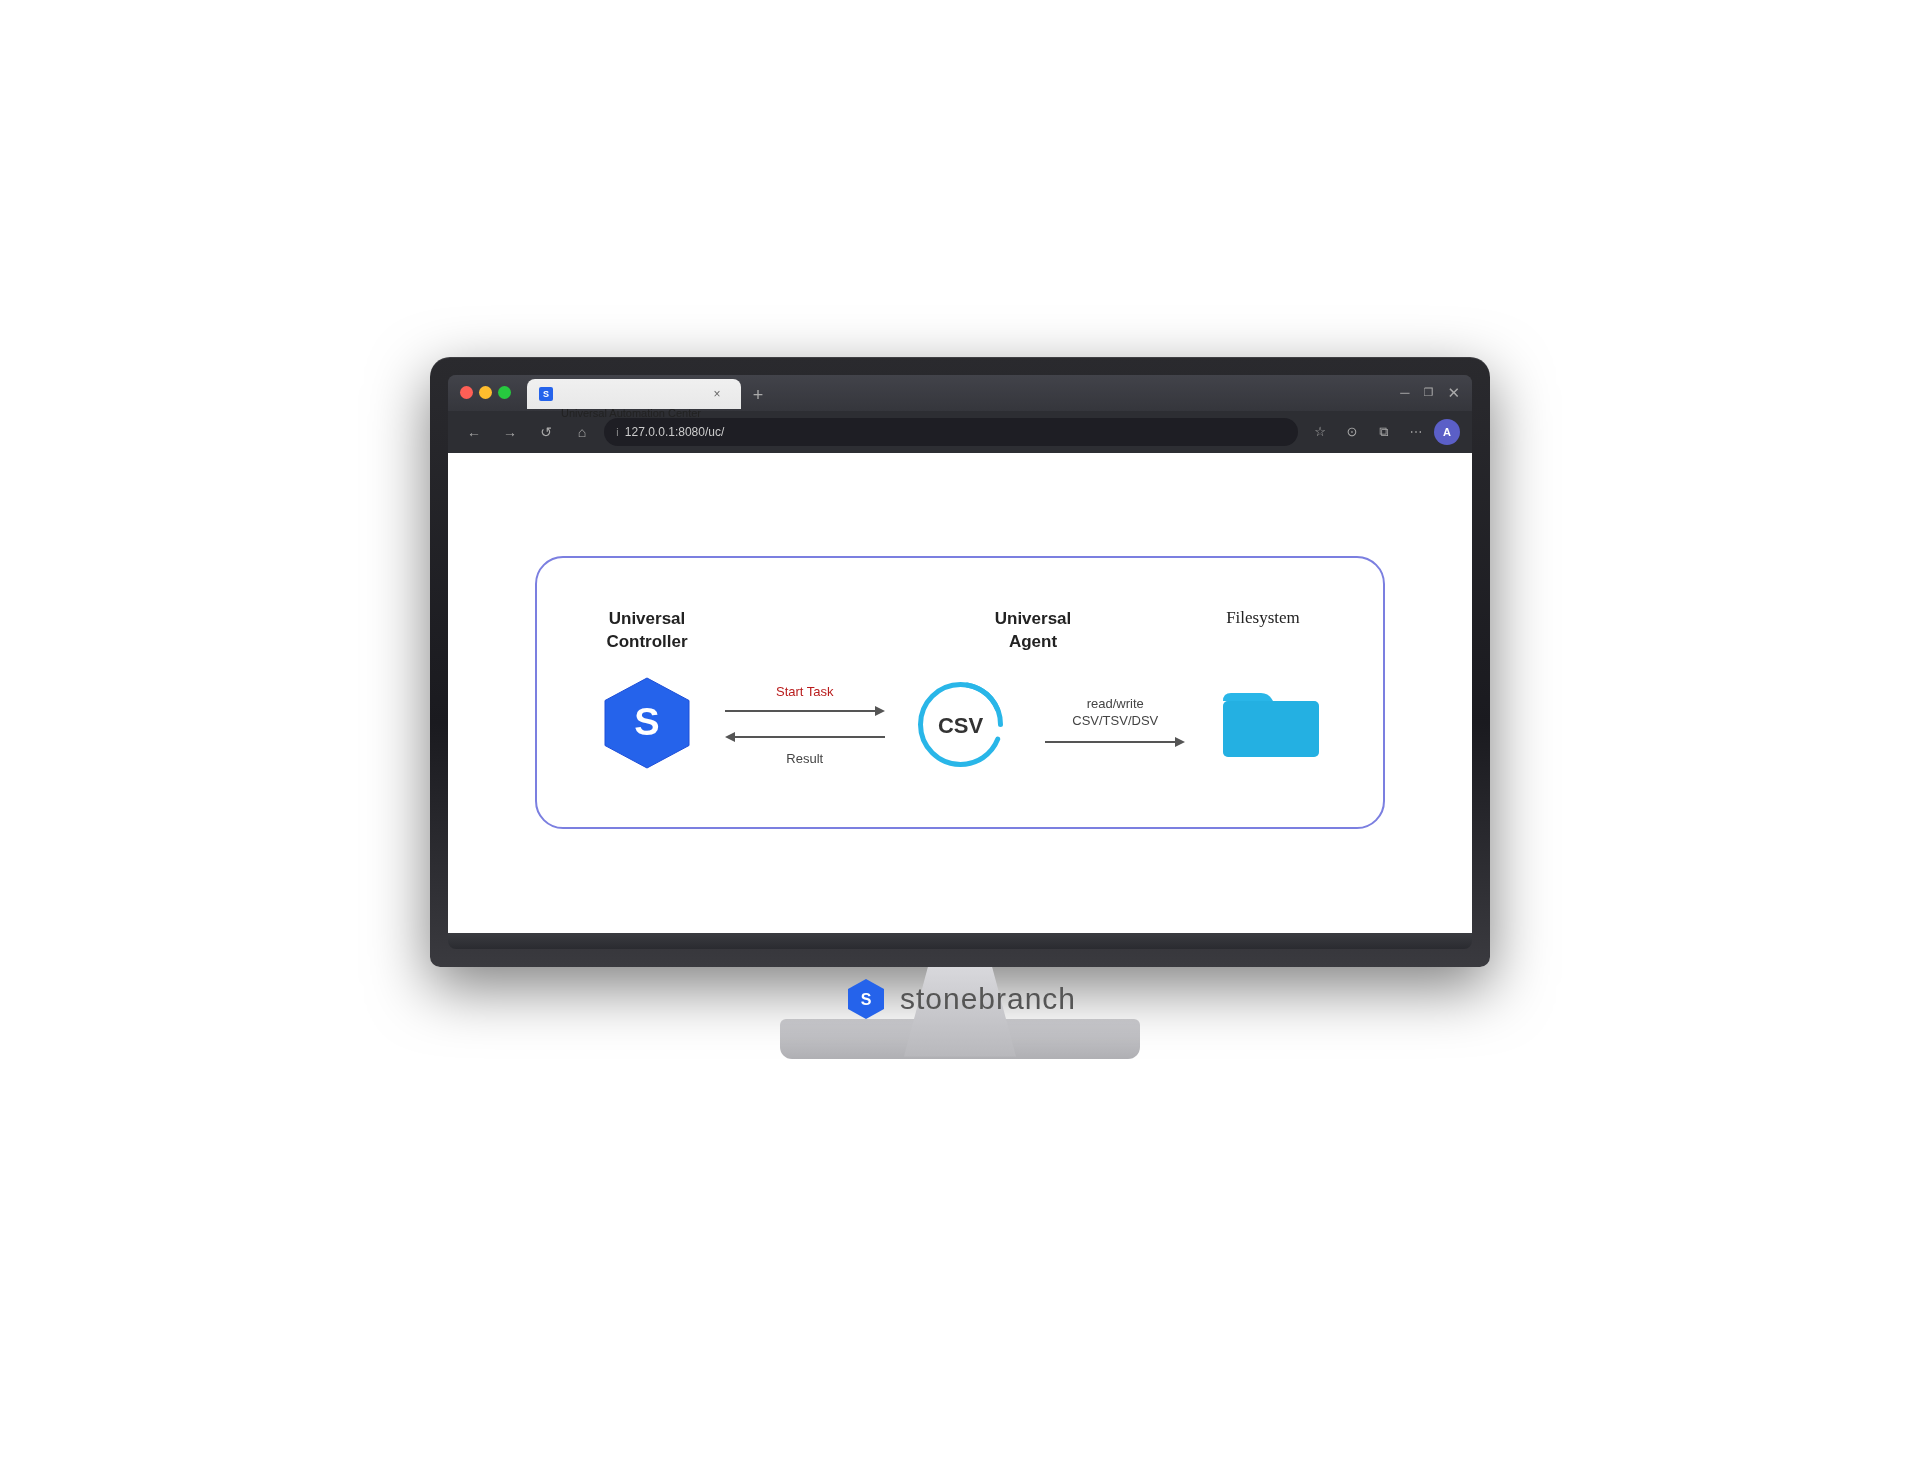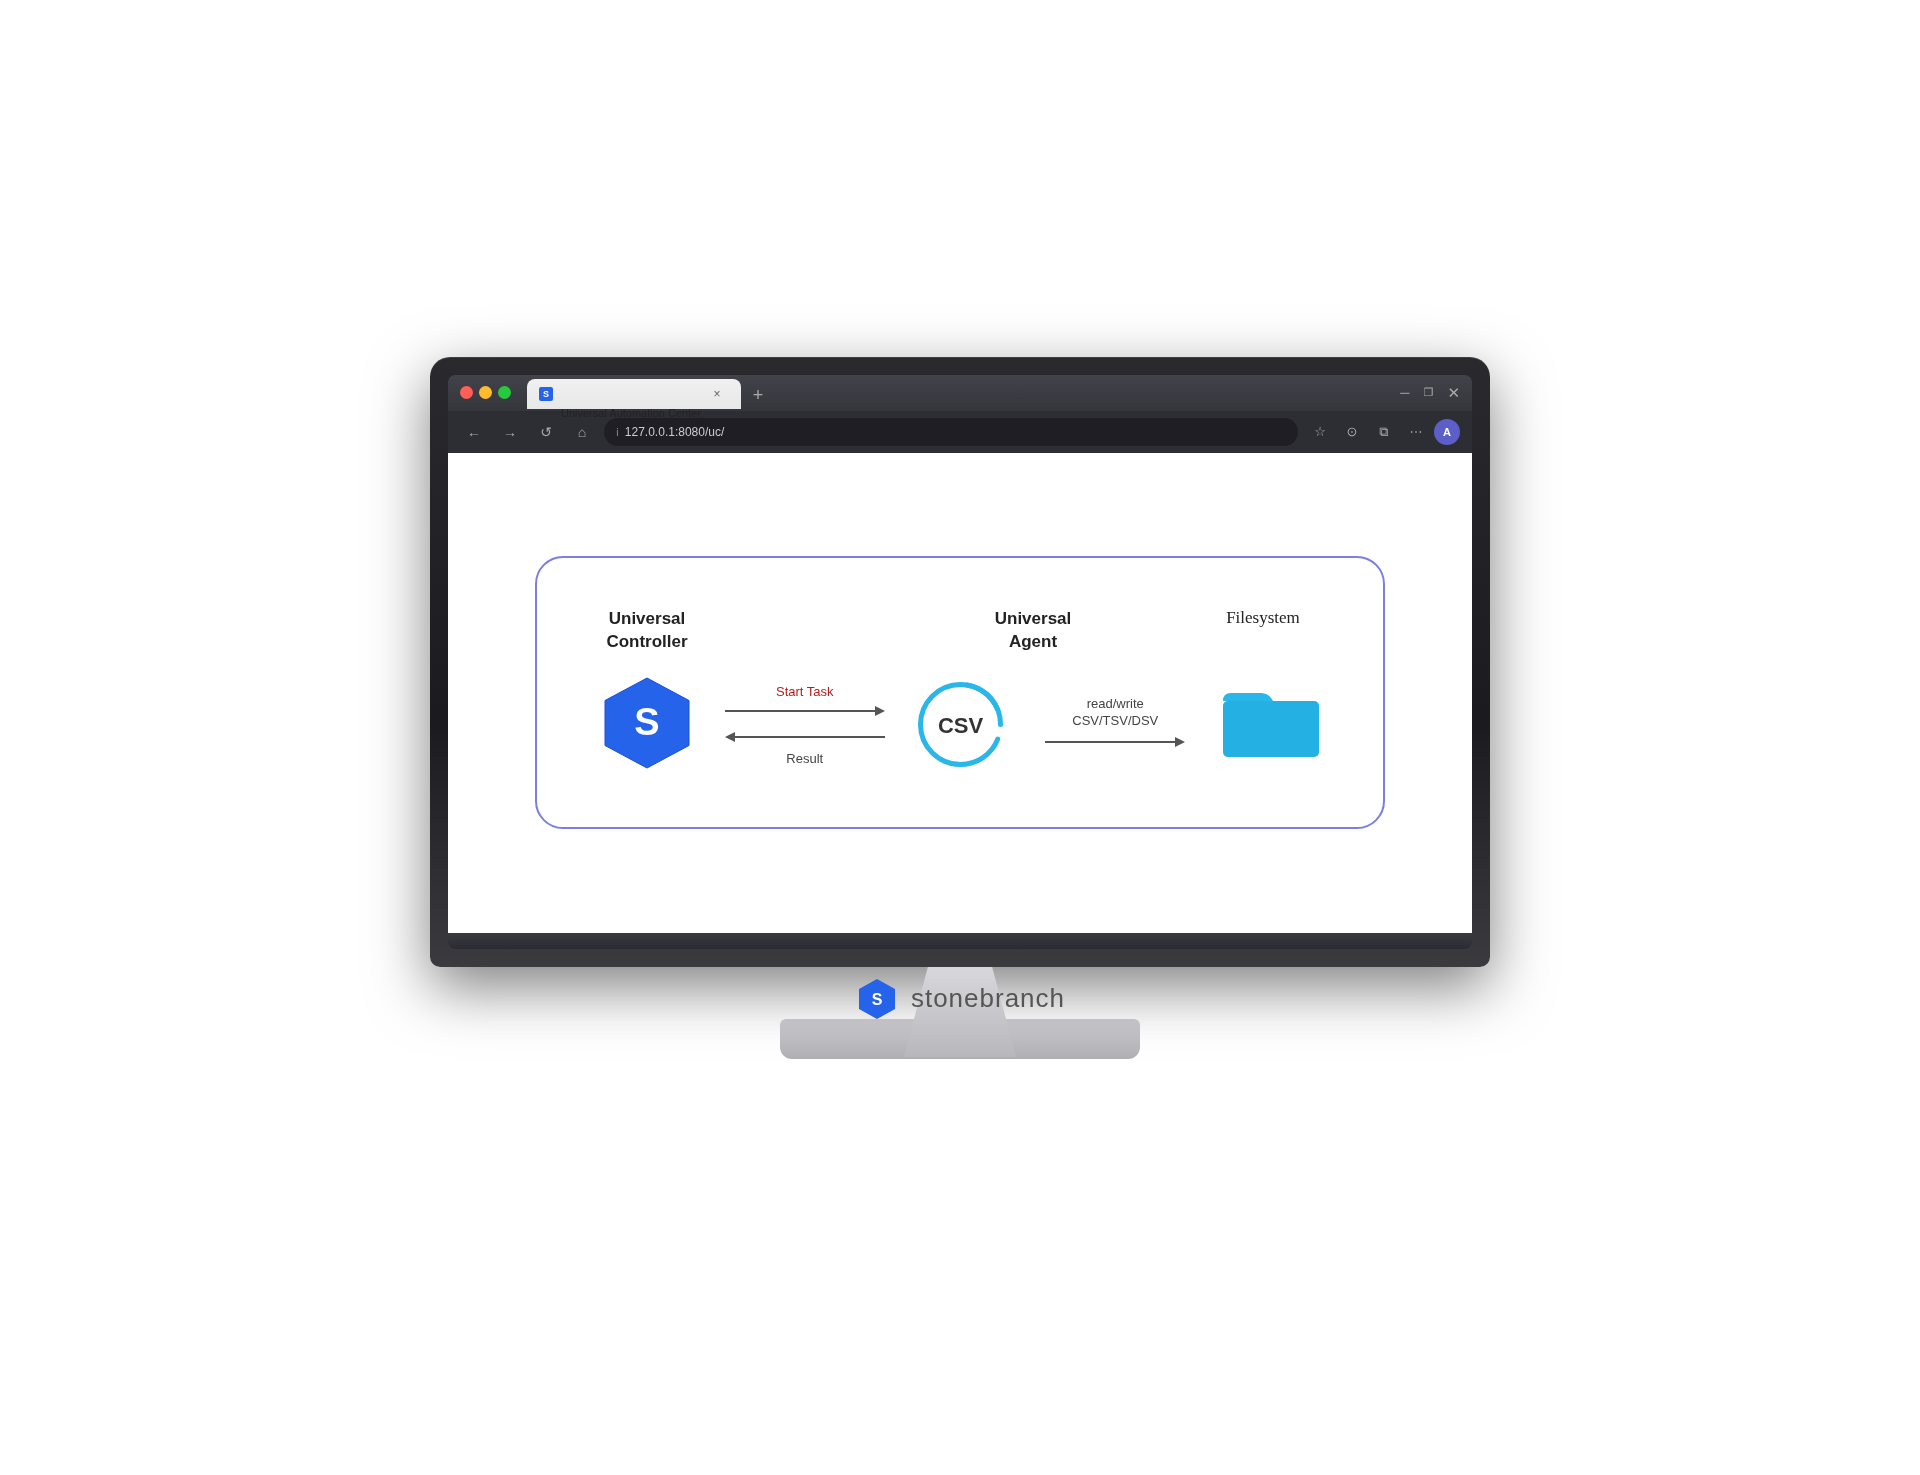--- a/index.html
+++ b/index.html
@@ -273,21 +273,21 @@
       z-index: 10;
       position: relative;
     }
 
     .logo-hex {
       width: 44px;
       height: 44px;
     }
 
     .logo-text {
-      font-size: 26px;
+      font-size: 30px;
       color: #555;
       font-weight: 400;
       letter-spacing: 1px;
     }
   </style>
 </head>
 <body>
 
 <div class="monitor-container">
 

